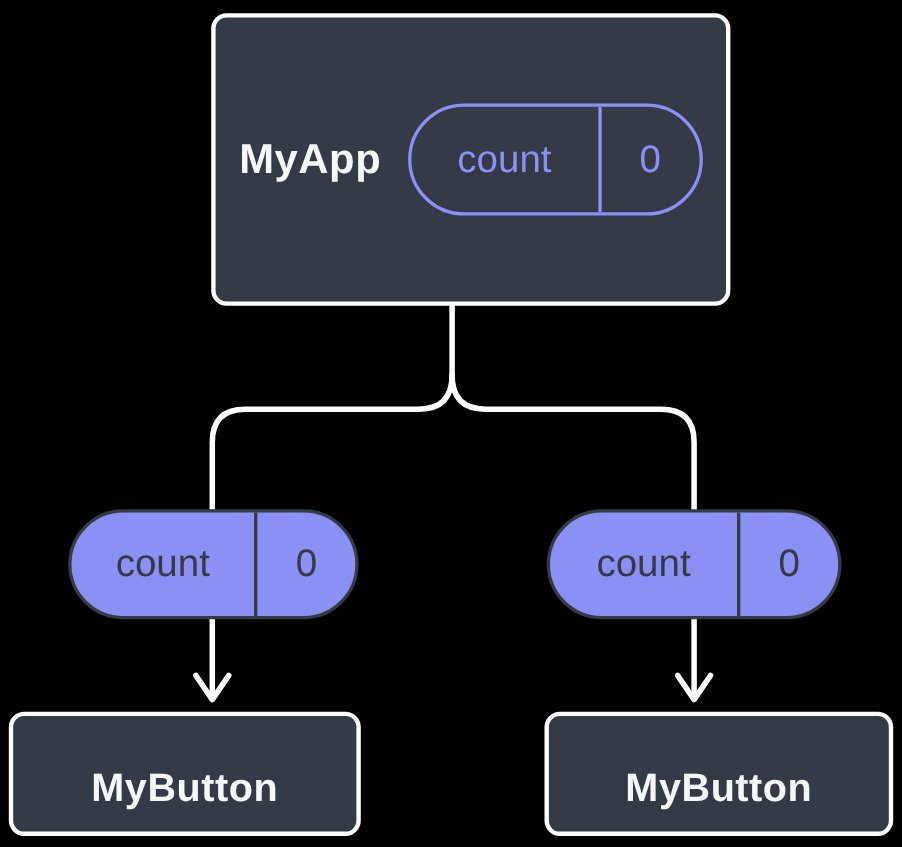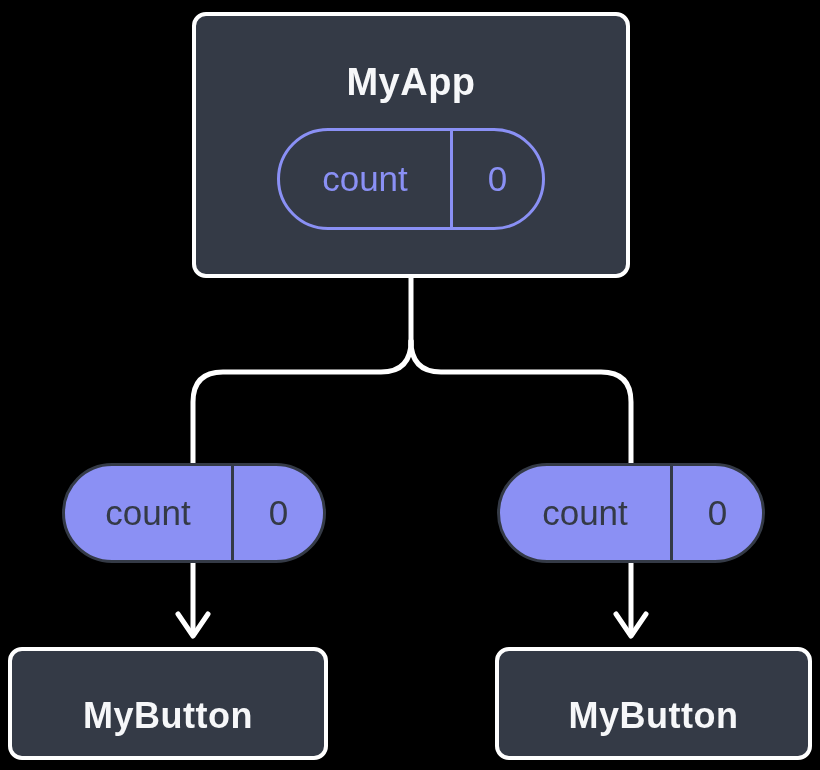--- a/index.html
+++ b/index.html
@@ -34,22 +34,22 @@
     justify-content: center;
   }
   .node-title {
     color: #F6F7F9;
     font-size: 38px;
     font-weight: 700;
     letter-spacing: 0.5px;
   }
   .myapp-node {
     left: 192px; top: 12px;
-    width: 438px; height: 266px;
-    flex-direction: column;
+    width: 472px; height: 266px;
+    flex-direction: row;
     gap: 24px;
   }
   .pill {
     box-sizing: border-box;
     display: flex;
     align-items: stretch;
     border-radius: 60px;
     font-size: 35px;
   }
   .pill-name {

